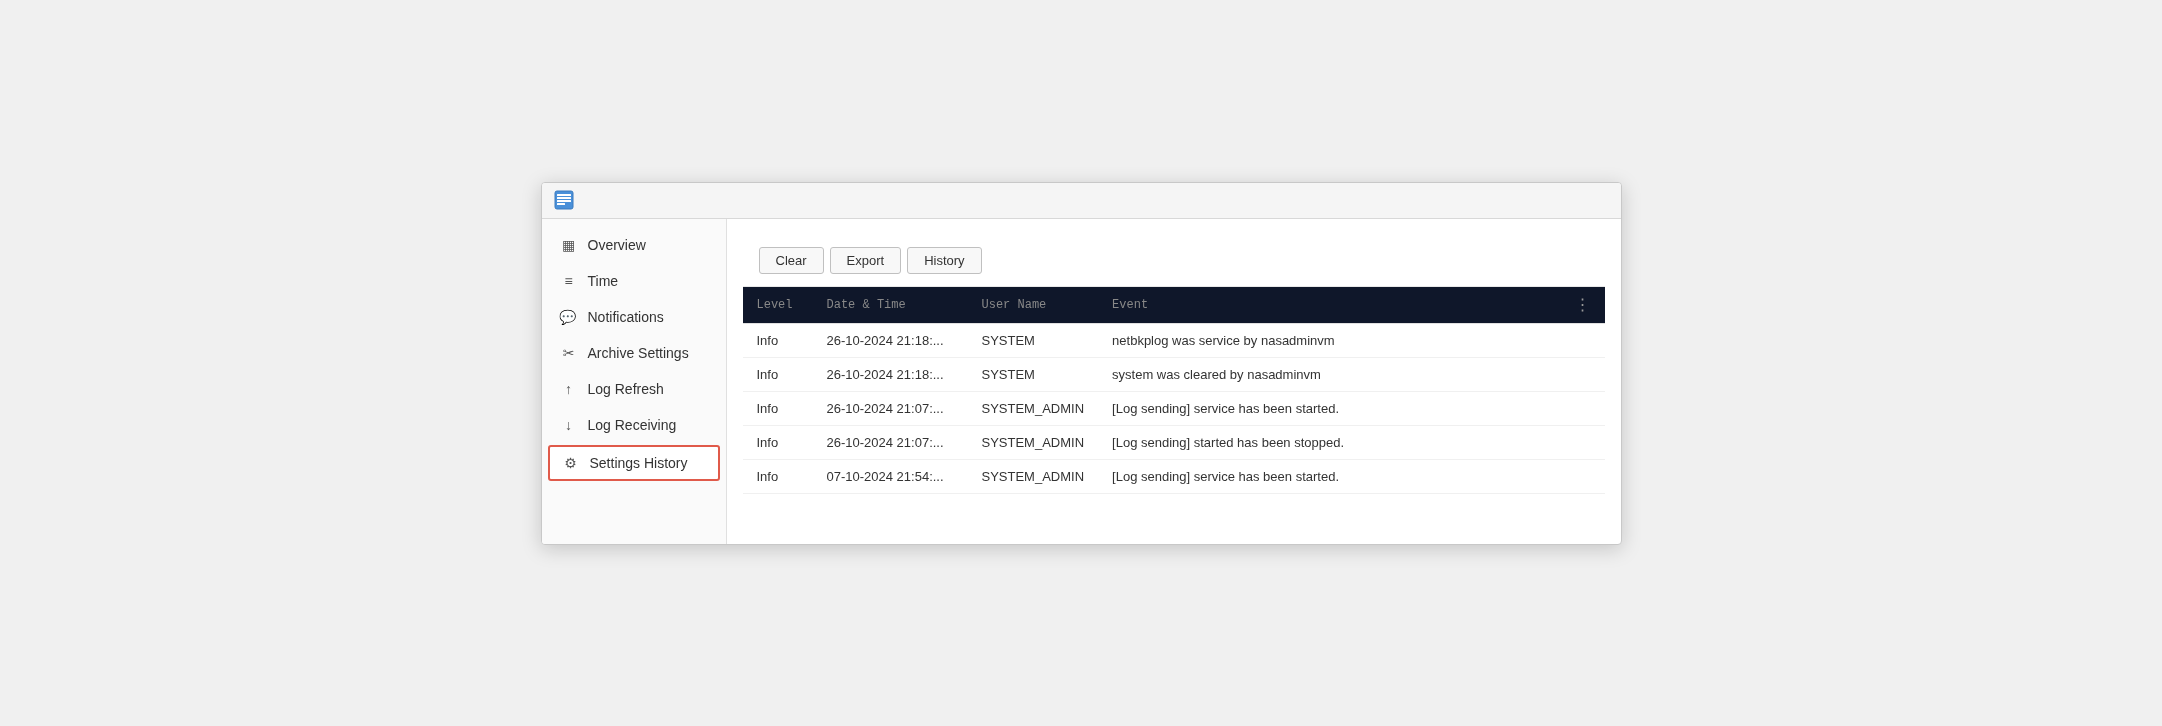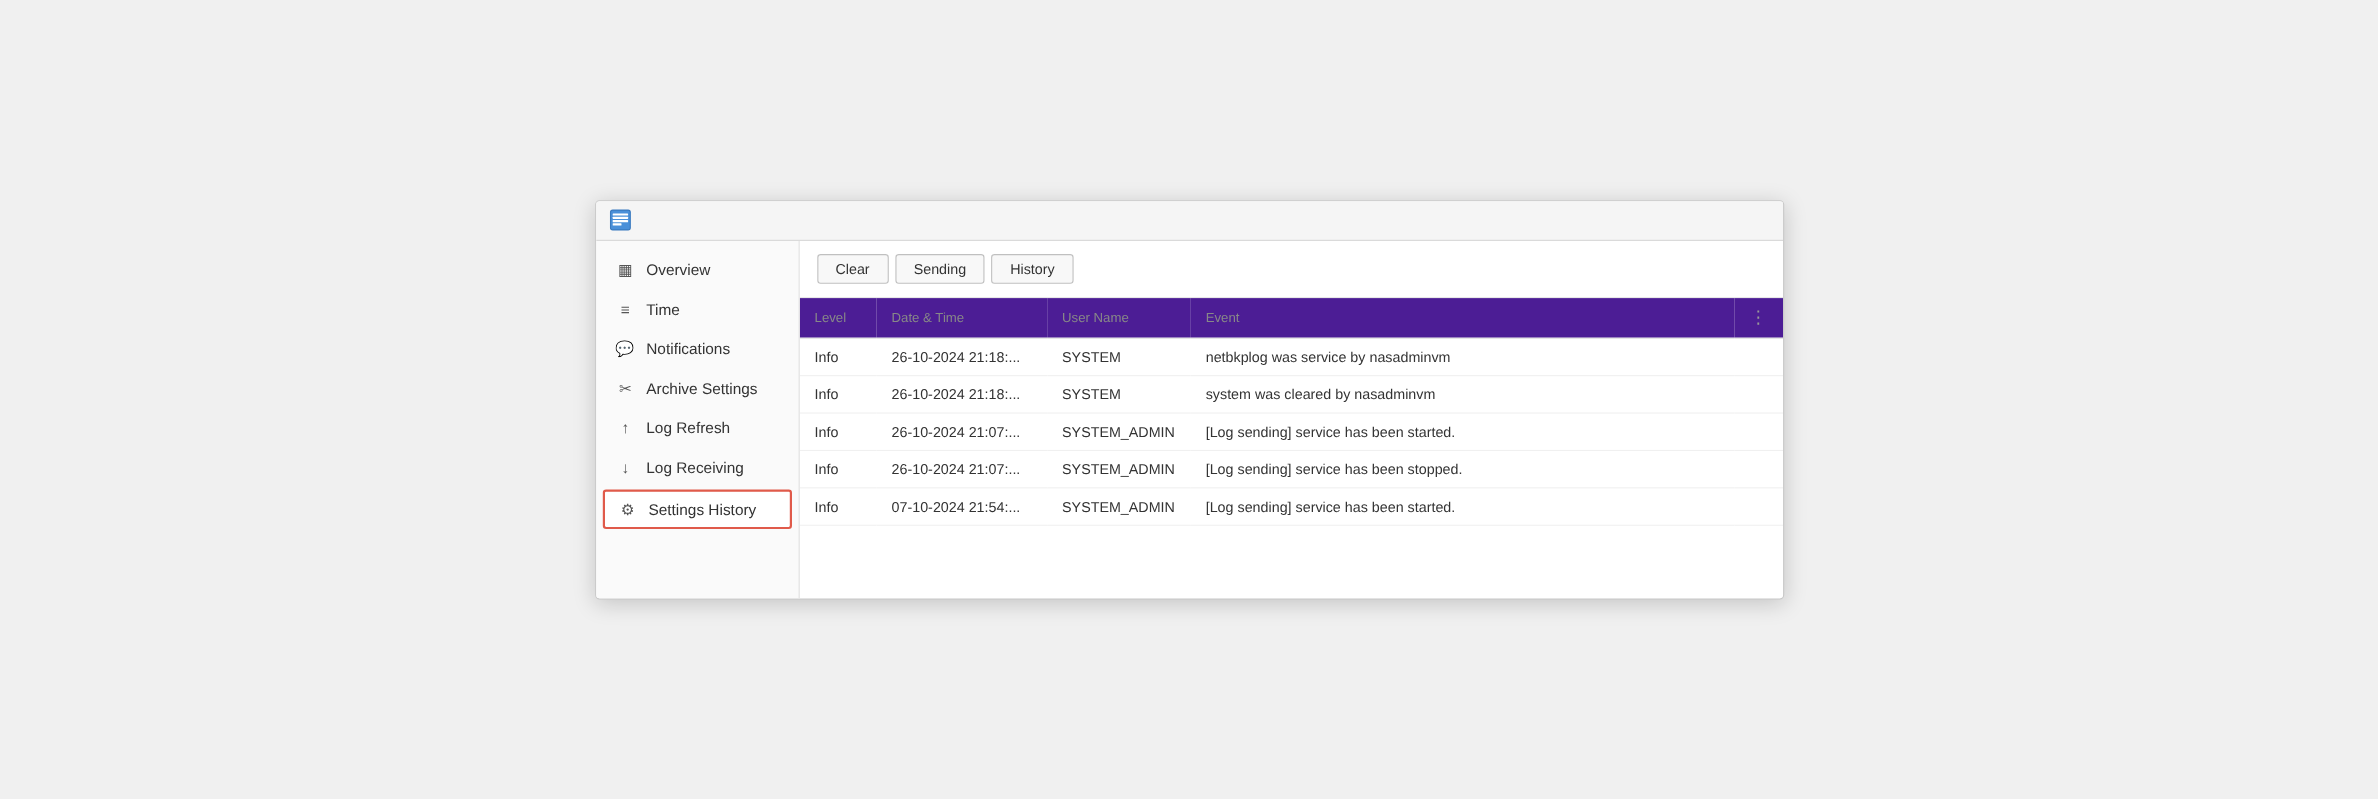--- a/index.html
+++ b/index.html
@@ -102,21 +102,21 @@
     }
     .sidebar-label {
       font-size: 14px;
       color: #333;
     }
     .content-area {
       flex: 1;
       display: flex;
       flex-direction: column;
       overflow: hidden;
-      padding: 0;
+      padding: 16px;
     }
     .toolbar {
       display: flex;
       align-items: center;
       gap: 6px;
       padding: 12px 16px;
       border-bottom: 1px solid #e8e8e8;
       background: #fff;
       flex-shrink: 0;
     }
@@ -140,22 +140,23 @@
     }
     thead tr {
       border-bottom: 1px solid #e0e0e0;
     }
     thead th {
       text-align: left;
       padding: 8px 14px;
       color: #888;
       font-weight: 400;
       font-size: 12px;
-      background: #4c1d95;
+      background: #0f172a;
       white-space: nowrap;
+      font-family: Liberation Mono, monospace;
     }
     thead th.actions-col {
       width: 20px;
       text-align: right;
     }
     tbody tr {
       border-bottom: 1px solid #f0f0f0;
       margin-left: 11px;
     }
     tbody td {
@@ -230,21 +231,21 @@
         <div class="sidebar-item active">
           <span class="sidebar-icon">⚙</span>
           <span class="sidebar-label">Settings History</span>
         </div>
       </div>
 
     <div class="content-area">
 
       <div class="toolbar">
       <button class="toolbar-btn">Clear</button>
-          <button class="toolbar-btn">Sending</button>
+          <button class="toolbar-btn">Export</button>
           <button class="toolbar-btn">History</button>
         </div>
 
       <div class="table-container">
         <table>
           <thead>
             <tr>
               <th class="col-level">Level</th>
               <th class="col-datetime">Date &amp; Time</th>
               <th class="col-username">User Name</th>
@@ -271,21 +272,21 @@
                 <td>Info</td>
                 <td>26-10-2024 21:07:...</td>
                 <td>SYSTEM_ADMIN</td>
                 <td>[Log sending] service has been started.</td>
                 <td></td>
               </tr>
               <tr>
                 <td>Info</td>
                 <td>26-10-2024 21:07:...</td>
                 <td>SYSTEM_ADMIN</td>
-                <td>[Log sending] service has been stopped.</td>
+                <td>[Log sending] started has been stopped.</td>
                 <td></td>
               </tr>
               <tr>
                 <td>Info</td>
                 <td>07-10-2024 21:54:...</td>
                 <td>SYSTEM_ADMIN</td>
                 <td>[Log sending] service has been started.</td>
                 <td></td>
               </tr>
             </tbody>

